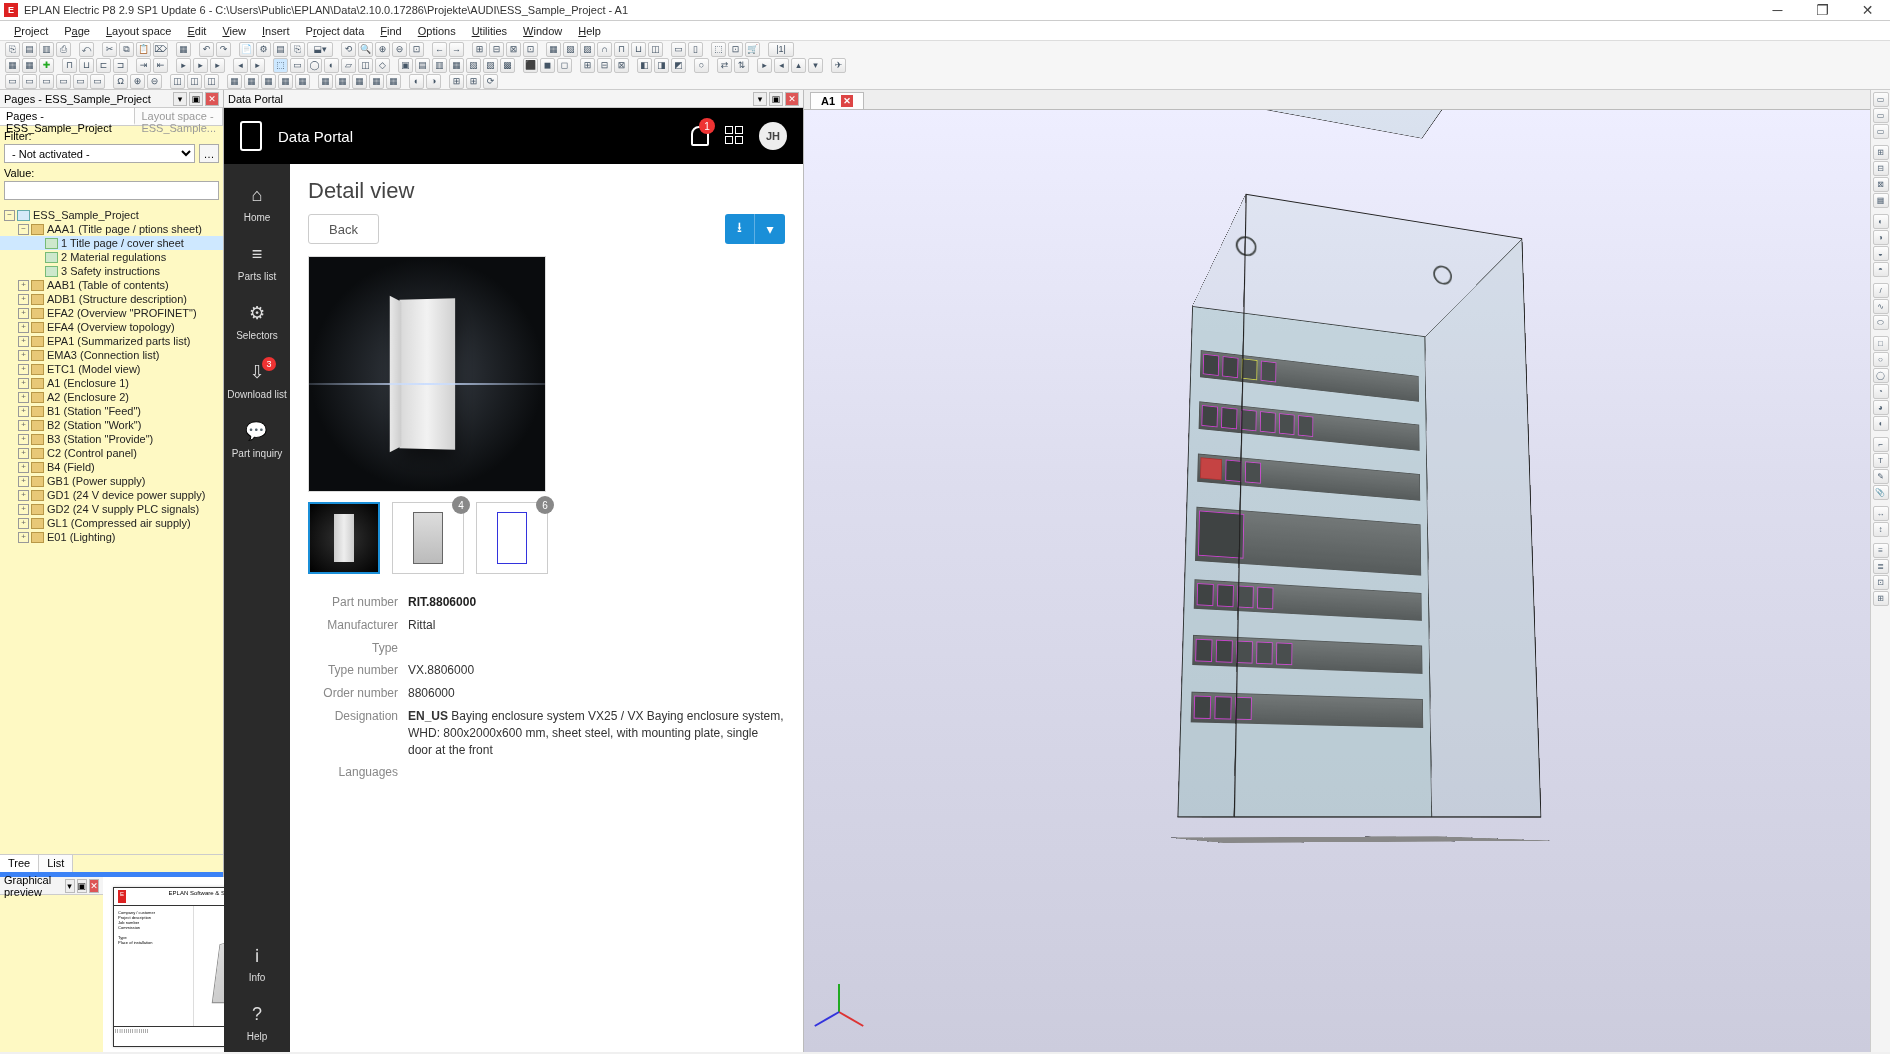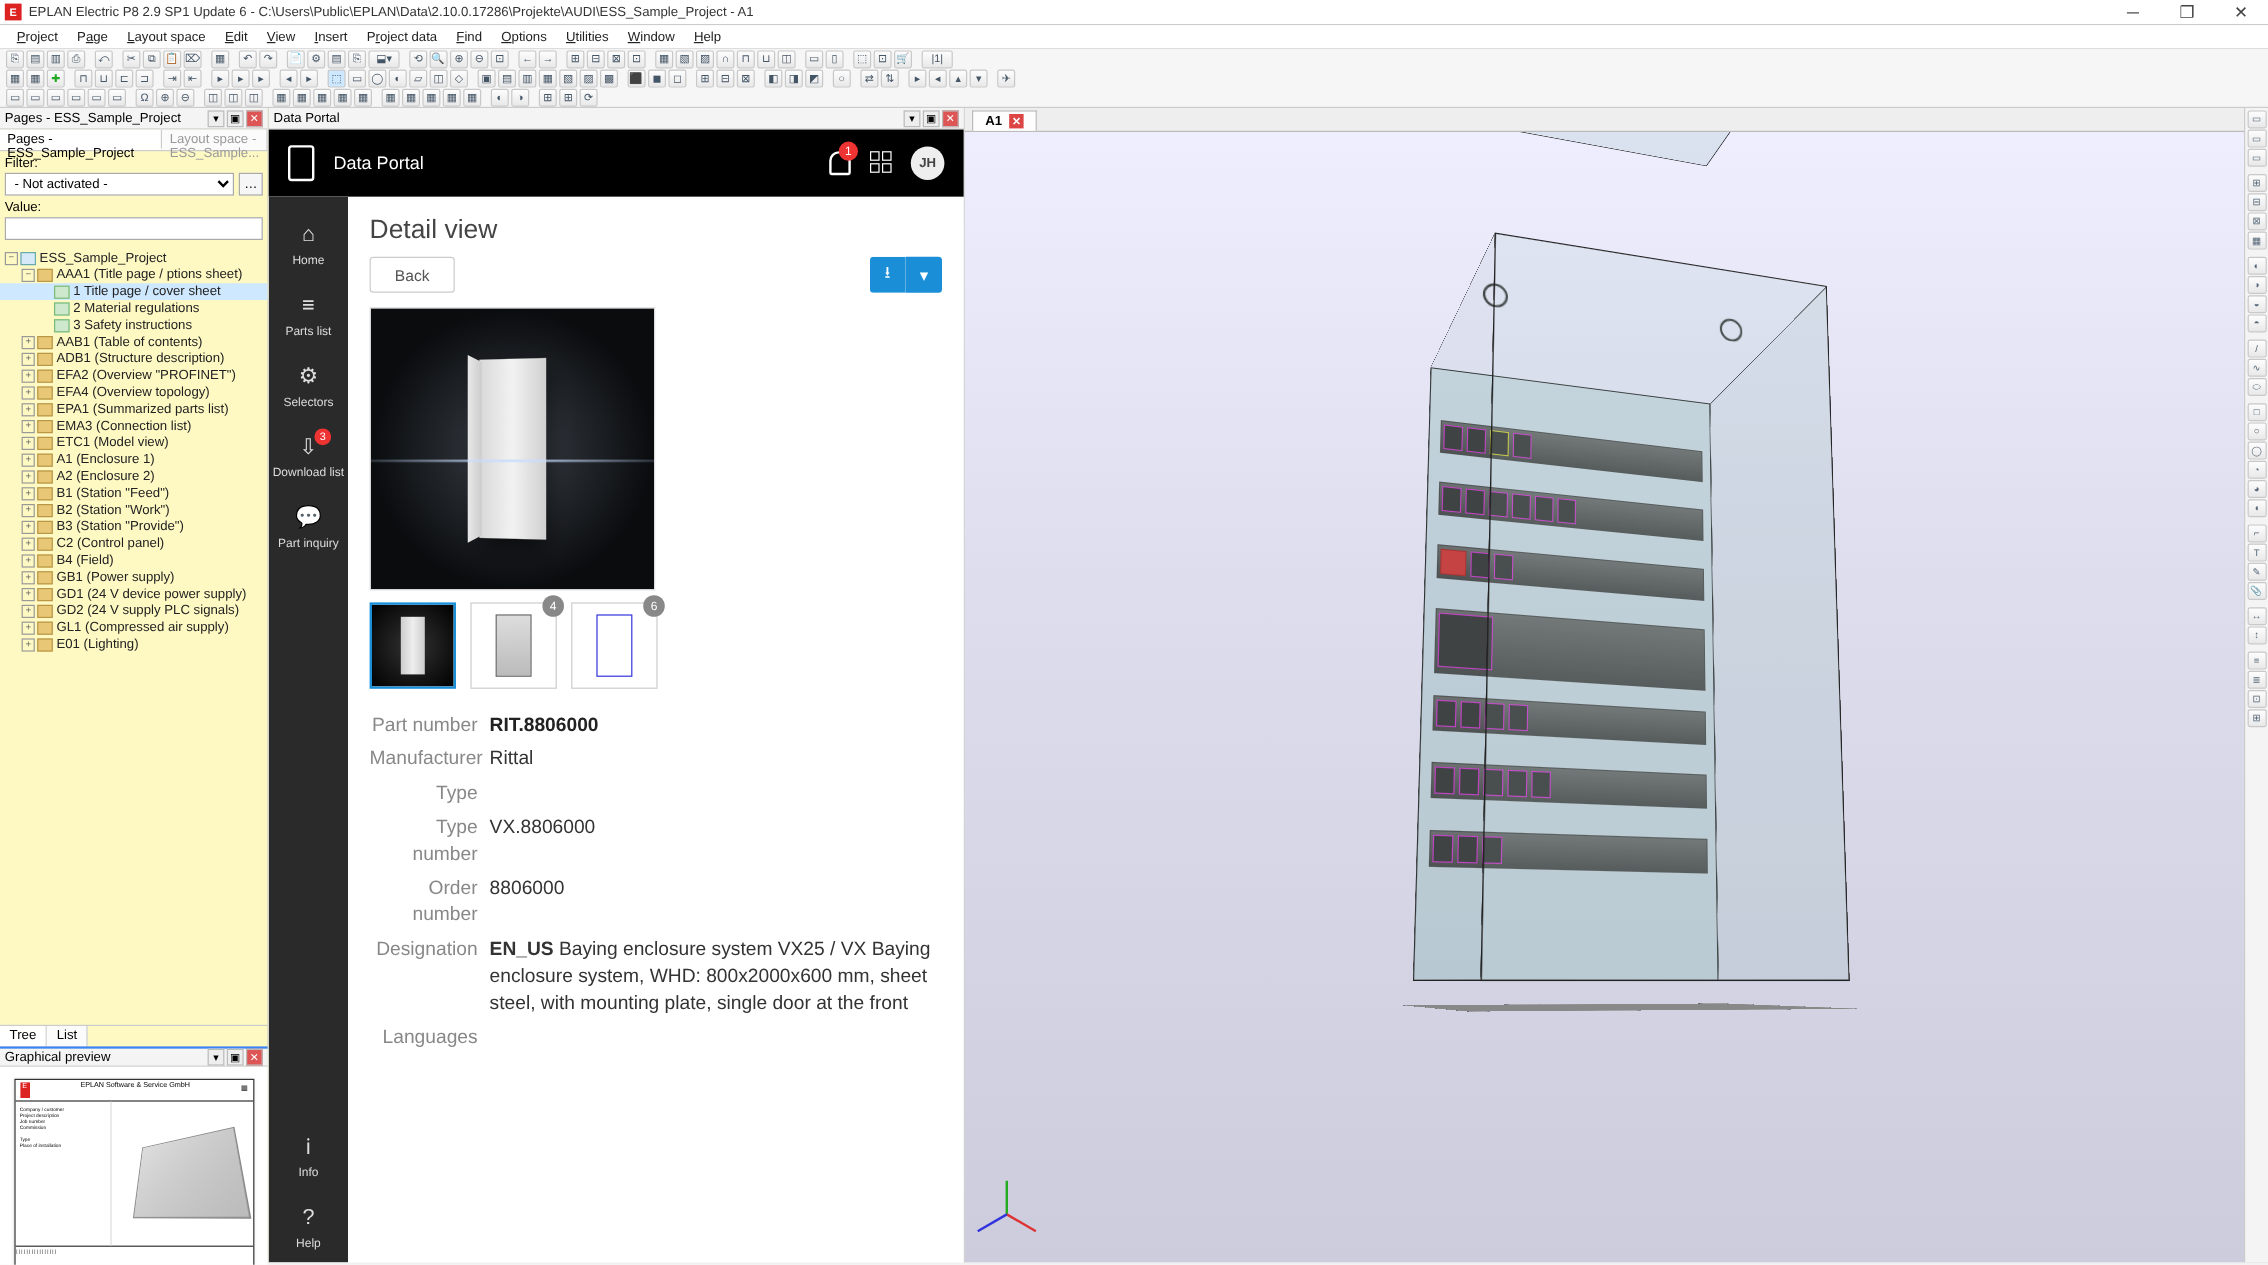--- a/index.html
+++ b/index.html
@@ -49,21 +49,21 @@
 .tree-item .ico.fold { background: #e8c877; border: 1px solid #b89847; }
 .tree-item .ico.page { background: #cde8cc; border: 1px solid #7b7; }
 .tree-item .ico.proj { background: #d6e9f8; border: 1px solid #6aa; }
 .tree-item.sel { background: #cee8ff; }
 .tree-item .txt { color: #222; }
 
 .bottom-tabs { height: 18px; display: flex; font-size: 11px; border-top: 1px solid #ccc; }
 .bottom-tabs .btab { padding: 2px 8px; background: #fbfbfb; border-right: 1px solid #ccc; }
 .bottom-tabs .btab.active { background: #fff; }
 
-.preview-pane { height: 180px; border-top: 2px solid #3b82f6; display: flex; flex-direction: column; }
+.preview-pane { height: 180px; border-top: 5px solid #3b82f6; display: flex; }
 .preview-body { flex: 1; background: #fff; padding: 10px; }
 .preview-sheet { width: 200px; height: 160px; border: 1px solid #333; background: #fff; position: relative; margin: auto; box-shadow: 0 0 3px rgba(0,0,0,.2); }
 .preview-sheet .phdr { height: 18px; border-bottom: 1px solid #333; display: flex; justify-content: space-between; padding: 2px 4px; font-size: 6px; }
 .preview-sheet .pbody { display: flex; height: 120px; }
 .preview-sheet .pleft { width: 80px; padding: 4px; font-size: 4px; border-right: 1px solid #ddd; }
 .preview-sheet .pright { flex: 1; display: flex; align-items: center; justify-content: center; }
 .preview-sheet .pfoot { height: 20px; border-top: 1px solid #333; font-size: 4px; padding: 1px; }
 .mini3d { width: 90px; height: 70px; background: linear-gradient(135deg,#ddd,#bbb); transform: perspective(100px) rotateX(20deg) rotateY(-20deg); border: 1px solid #888; }
 
 
@@ -104,21 +104,21 @@
 
 .thumbs { display: flex; gap: 12px; margin-bottom: 20px; }
 .thumb { width: 72px; height: 72px; border: 1px solid #ccc; position: relative; display: flex; align-items: center; justify-content: center; font-size: 9px; color: #999; }
 .thumb.active { border: 2px solid #1a8fd8; }
 .thumb .tbadge { position: absolute; top: -7px; right: -7px; width: 18px; height: 18px; background: #888; color: #fff; border-radius: 50%; display: flex; align-items: center; justify-content: center; font-size: 10px; }
 .thumb .mini-cab-dark { width: 20px; height: 48px; background: linear-gradient(90deg,#ccc,#eee,#ccc); }
 .thumb.t1 { background: radial-gradient(#333,#000); }
 .thumb .mini-cab-wire { width: 30px; height: 52px; border: 1px solid #666; background: linear-gradient(#ddd,#bbb); }
 .thumb .mini-cab-line { width: 30px; height: 52px; border: 1.5px solid #33d; background: #fff; }
 
-.props { font-size: 16px; }
+.props { font-size: 12px; }
 .props .prow { display: flex; margin-bottom: 6px; line-height: 1.4; }
 .props .plbl { width: 100px; text-align: right; color: #888; padding-right: 10px; flex-shrink: 0; }
 .props .pval { flex: 1; color: #333; }
 .props .pval.bold { font-weight: 600; color: #222; }
 .props .pval .b { font-weight: 600; }
 
 
 .right-col { flex: 1; display: flex; flex-direction: column; background: #fff; position: relative; }
 .doc-tabs { height: 20px; display: flex; align-items: flex-end; padding: 0 6px; background: #eee; border-bottom: 1px solid #bbb; }
 .doc-tabs .dtab { padding: 2px 10px; background: #fdfdfd; border: 1px solid #bbb; border-bottom: none; font-size: 11px; font-weight: 600; display: flex; align-items: center; gap: 6px; }

